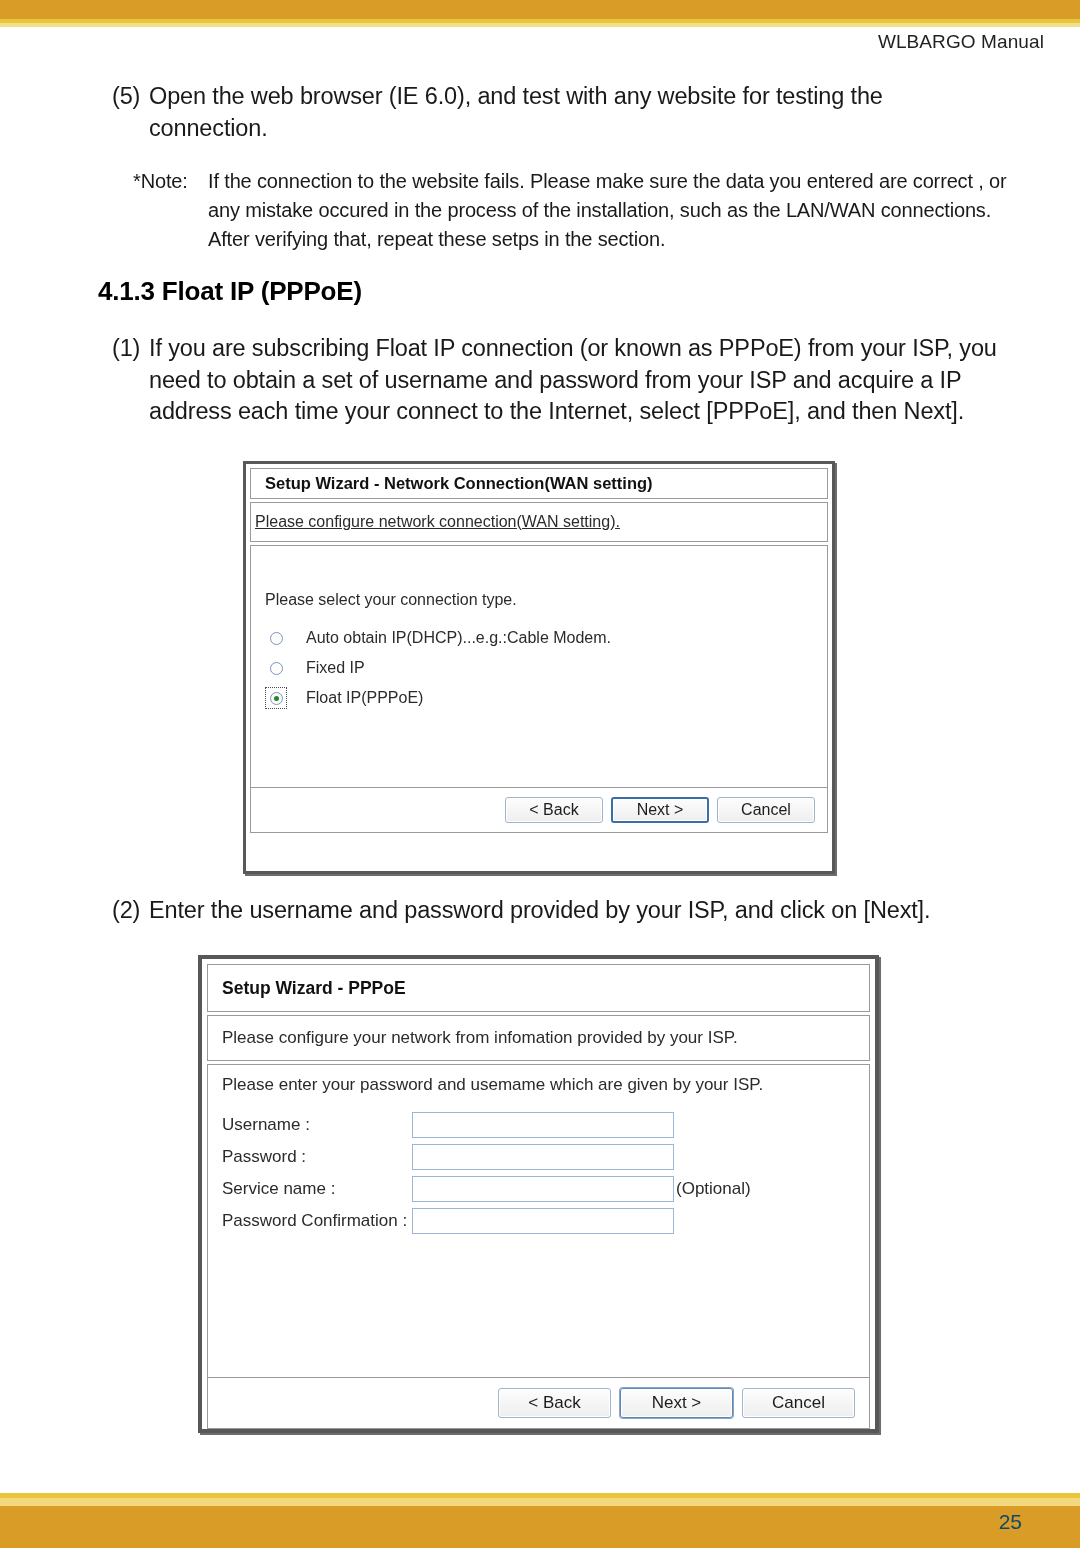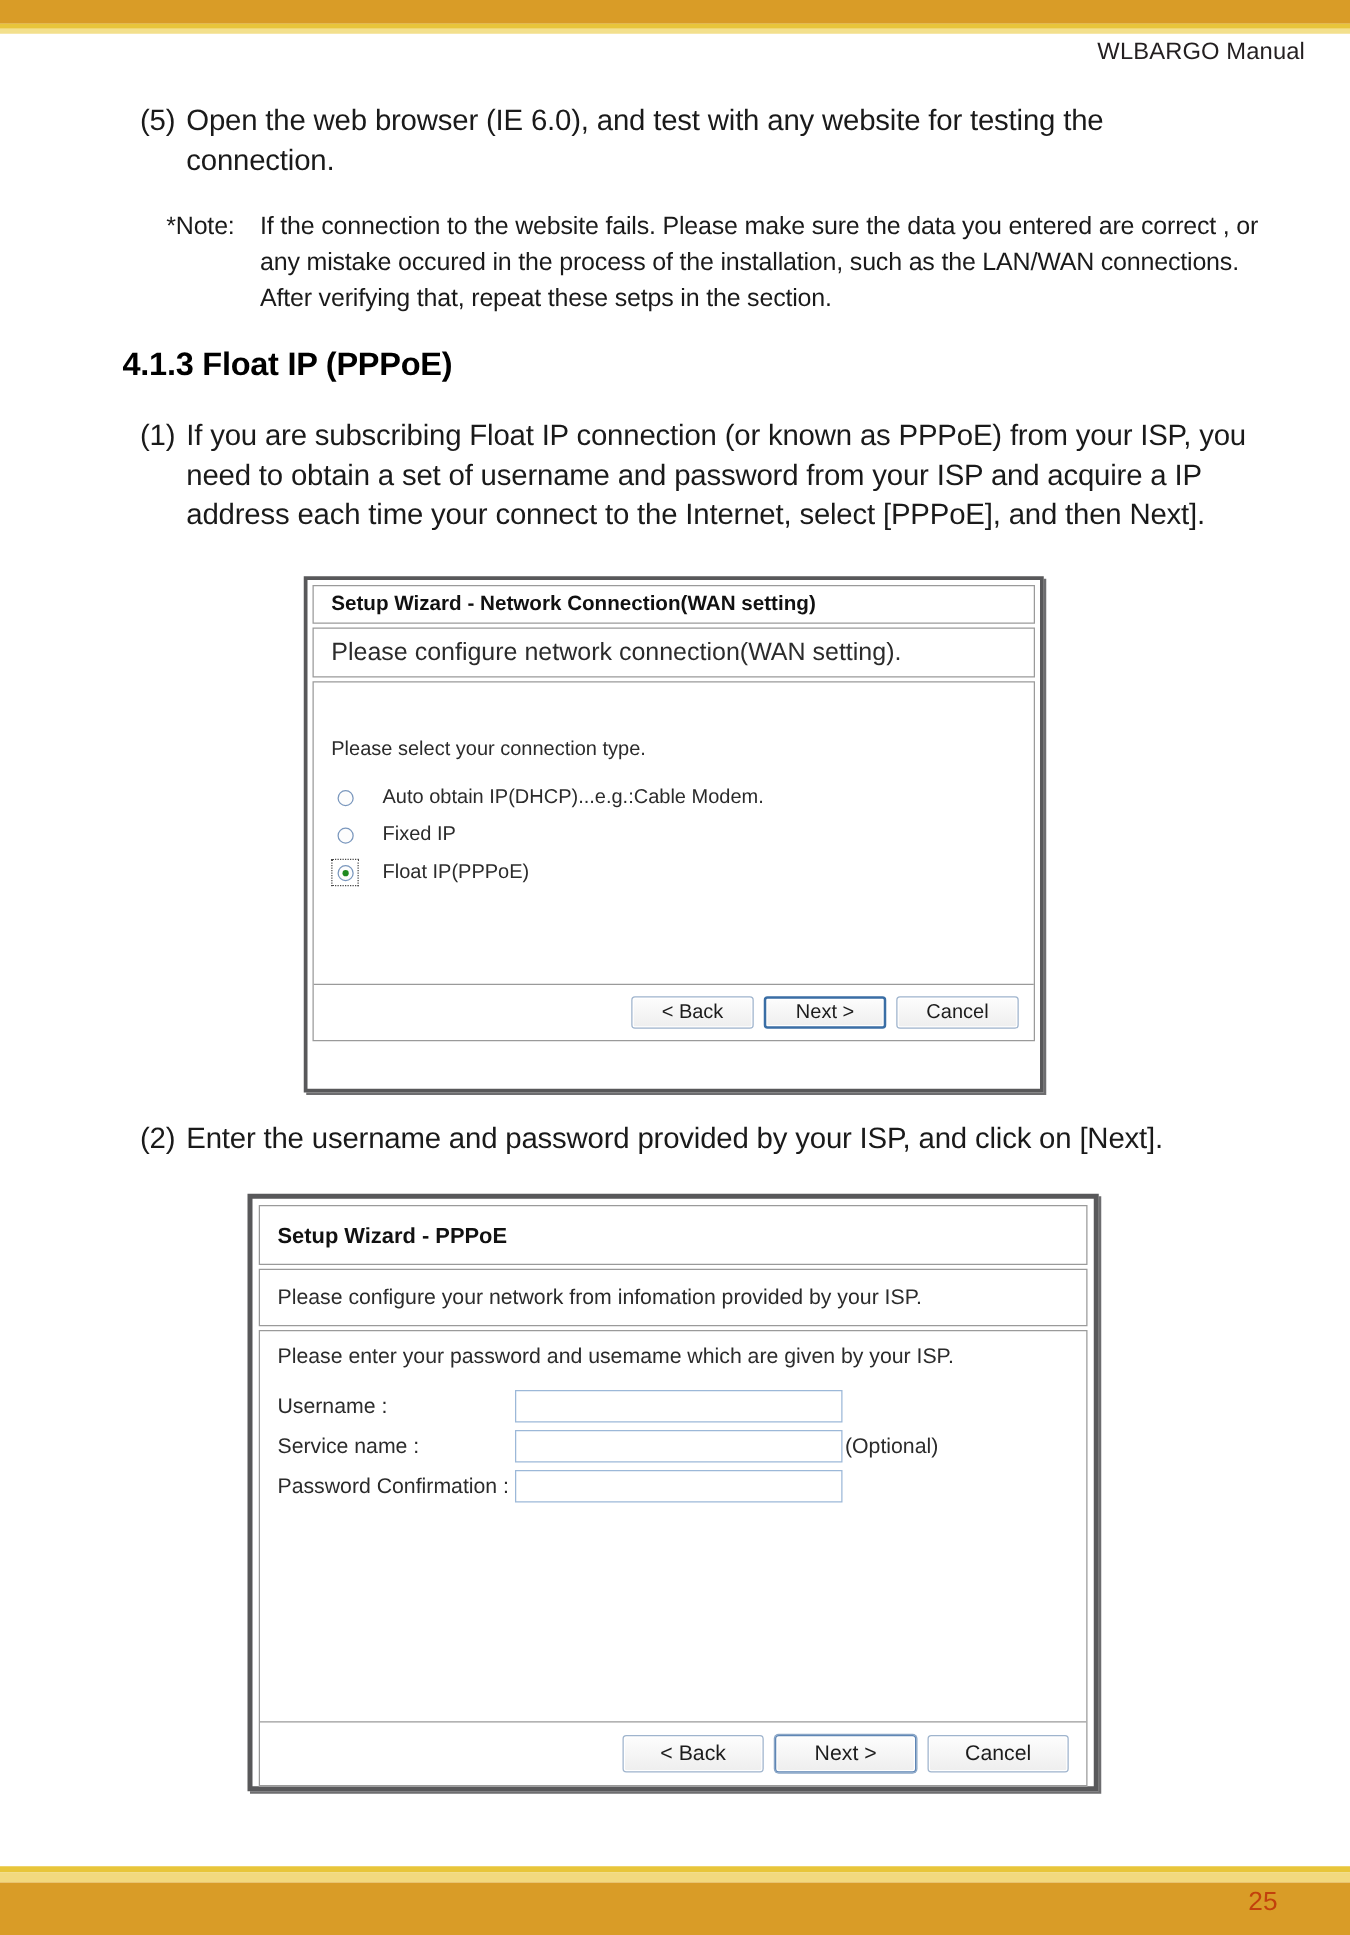--- a/index.html
+++ b/index.html
@@ -42,21 +42,21 @@
   }
 
   
   .running-head {
     position: absolute; right: 36px; top: 31px;
     font-size: 19px; color: #231f20; letter-spacing: .1px;
     white-space: nowrap;
   }
   .page-number {
     position: absolute; right: 58px; top: 1510px;
-    font-size: 21px; color: #c2410c;
+    font-size: 21px; color: #0c4a6e;
   }
 
   
   .content { position: absolute; left: 0; top: 0; width: 1080px; }
 
   .para {
     position: absolute;
     font-size: 23.5px;
     line-height: 31.5px;
     color: #1a1a1a;
@@ -115,21 +115,21 @@
   .panel-title {
     font-weight: bold;
     color: #111;
     display: flex; align-items: center;
   }
   .panel-sub { color: #2b2b2b; display: flex; align-items: center; }
   .panel-body { color: #2b2b2b; }
 
   
   .dlg1 .panel-title { height: 31px; padding-left: 14px; font-size: 16.5px; }
-  .dlg1 .panel-sub   { height: 40px; padding-left: 14px; font-size: 20px; }
+  .dlg1 .panel-sub   { height: 40px; padding-left: 4px; font-size: 16px; text-decoration: underline; }
   .dlg1 .panel-body  { height: 288px; padding: 0; }
   .dlg1 .prompt      { position: absolute; left: 14px; top: 45px; font-size: 16px; }
 
   .radio-list { position: absolute; left: 14px; top: 81px; }
   .radio-row {
     display: flex; align-items: center; height: 22px; margin-bottom: 8px;
     font-size: 16px; color: #2b2b2b;
   }
   .radio-box {
     width: 22px; height: 22px; margin-right: 19px;
@@ -303,20 +303,24 @@
 
       <div class="prompt">Please enter your password and usemame which are given by your ISP.</div>
 
       <div class="field-list">
 
         <div class="field-row fr0">
           <span class="field-label">Username :</span>
           <input class="field-input" type="text" value="" style="">
         </div>
 
+        <div class="field-row fr1">
+          <span class="field-label">Password :</span>
+          <input class="field-input" type="text" value="" style="">
+        </div>
 
         <div class="field-row fr3">
           <span class="field-label">Service name :</span>
           <input class="field-input" type="text" value="" style="">
           <span class="optional">(Optional)</span>
         </div>
 
         <div class="field-row fr2">
           <span class="field-label">Password Confirmation :</span>
           <input class="field-input" type="text" value="" style="">

